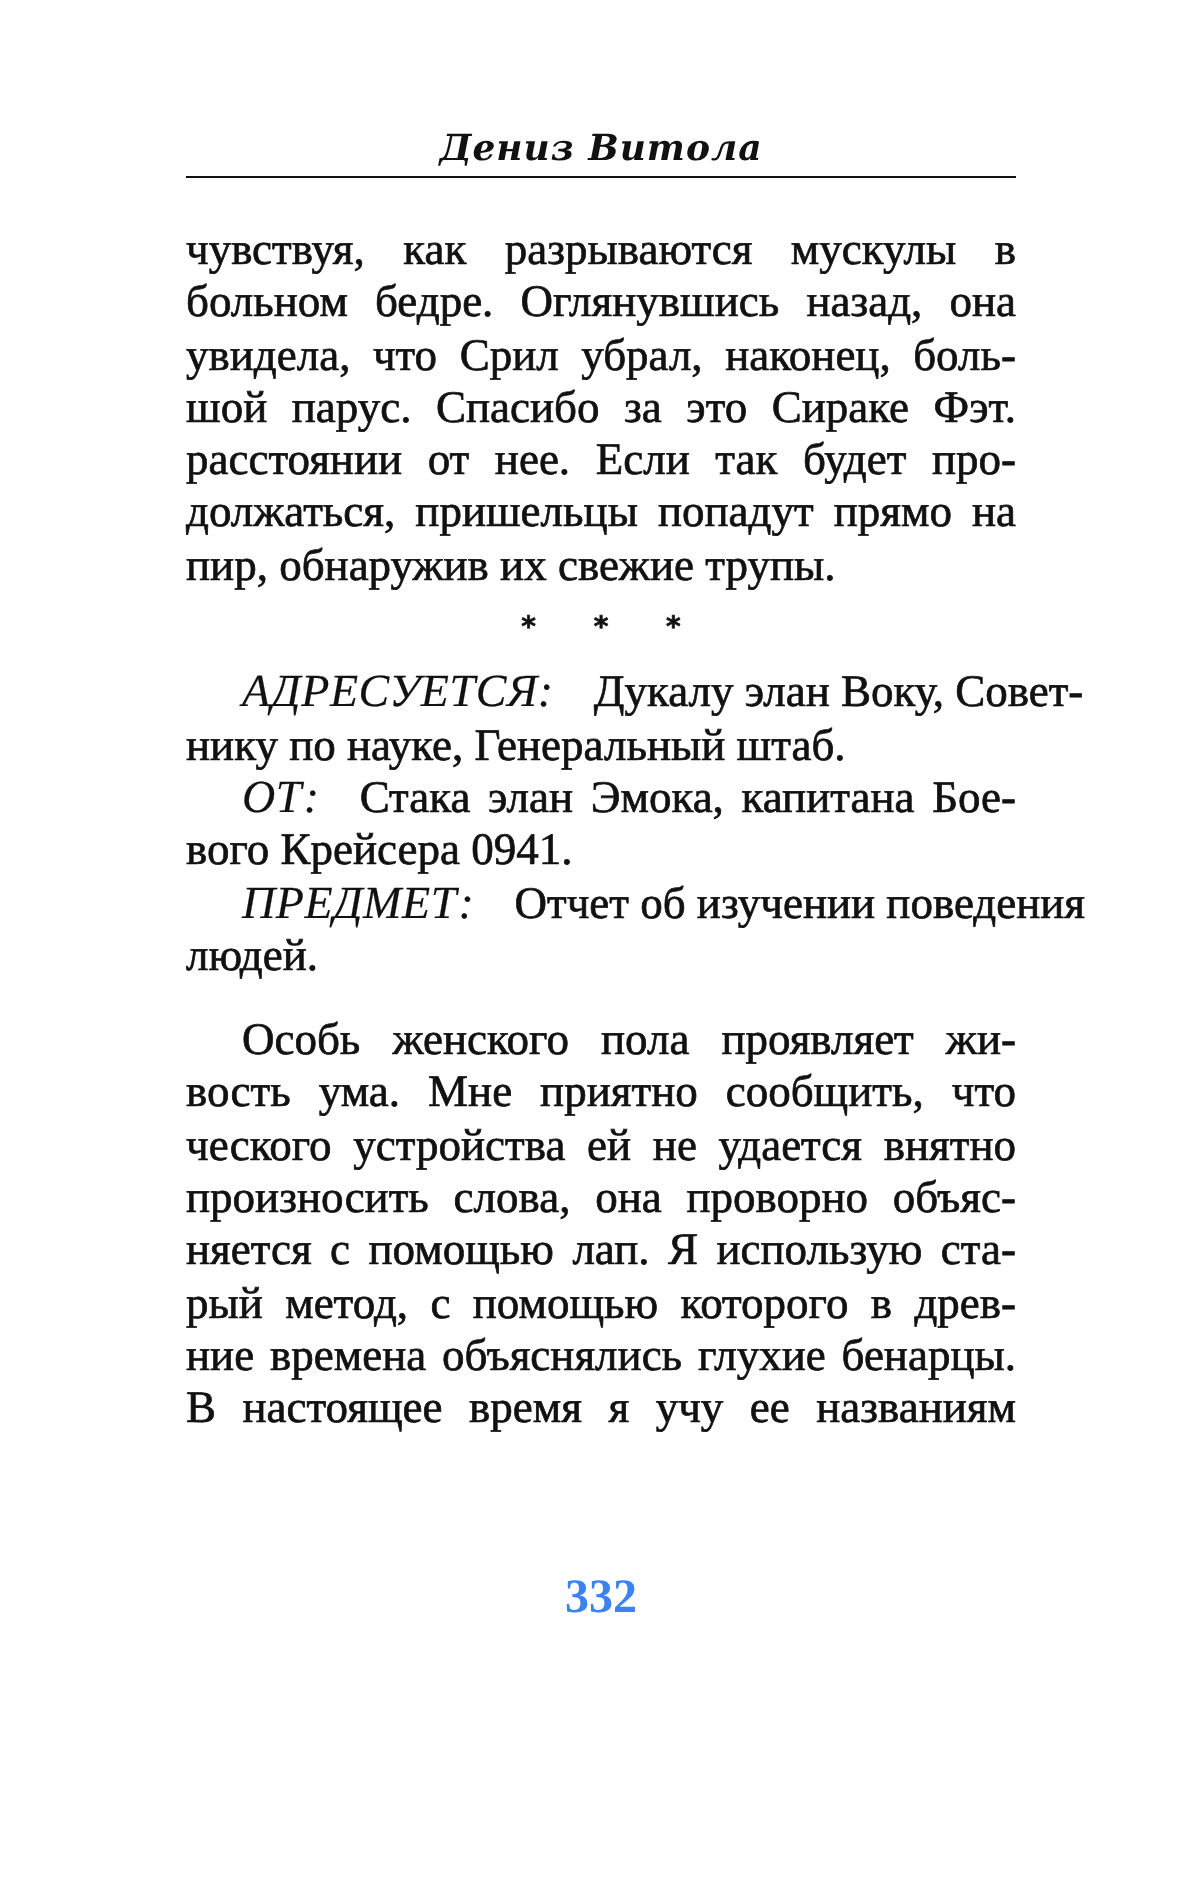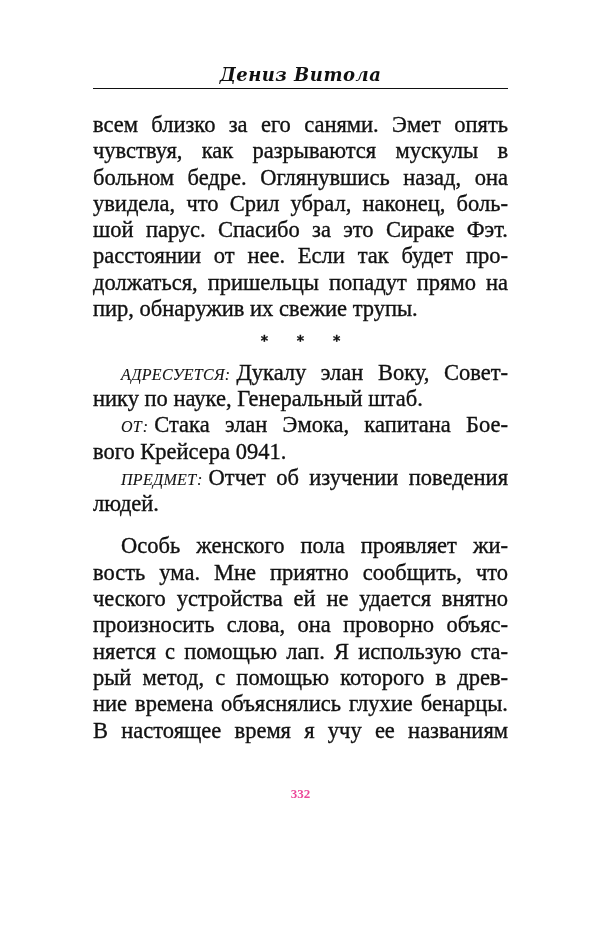--- a/index.html
+++ b/index.html
@@ -13,42 +13,41 @@
   .head-rule { position: absolute; top: 88px; left: 0; width: 415px; height: 0; border-top: 1.6px solid #111; }
   .text-block {
     position: absolute; top: 112px; left: 0; width: 415px;
     font-family: "Liberation Serif", serif; font-size: 22.5px; line-height: 26.3px; color: #111;
     -webkit-text-stroke: 0.35px #111;
   }
   .line { display: block; text-align: justify; text-align-last: justify; white-space: nowrap; height: 26.3px; }
   .line.last { text-align-last: left; }
   .line.indent { padding-left: 28px; }
   .line .inline-label {
-    font-style: italic; font-variant: small-caps; font-size: 16px; letter-spacing: 0.3px; margin-right: 6px;
+    font-style: italic; font-variant: small-caps; font-size: 23px; letter-spacing: 0.3px; margin-right: 20px;
     -webkit-text-stroke: 0.1px #111;
   }
   .separator {
     height: 26.3px; margin: 5px 0 6px 0; text-align: center;
     font-family: "DejaVu Sans", sans-serif; font-weight: bold; font-size: 14px; letter-spacing: 12px; padding-left: 12px;
   }
   .folio {
     position: absolute; top: 786px; left: 0; width: 415px; text-align: center;
-    font-family: "Liberation Serif", serif; font-weight: bold; font-size: 13px; color: #ec4899;
+    font-family: "Liberation Serif", serif; font-weight: bold; font-size: 24px; color: #3b82f6;
   }
 </style>
 </head>
 <body>
 
 <div class="page">
   <div class="running-head">Дениз Витола</div>
   <div class="head-rule"></div>
 
   <div class="text-block">
     <div>
-      <span class="line">всем близко за его санями. Эмет опять</span>
       <span class="line">чувствуя, как разрываются мускулы в</span>
       <span class="line">больном бедре. Оглянувшись назад, она</span>
       <span class="line">увидела, что Срил убрал, наконец, боль-</span>
       <span class="line">шой парус. Спасибо за это Сираке Фэт.</span>
       <span class="line">расстоянии от нее. Если так будет про-</span>
       <span class="line">должаться, пришельцы попадут прямо на</span>
       <span class="line last">пир, обнаружив их свежие трупы.</span>
     </div>
 
     <div class="separator">* * *</div>

